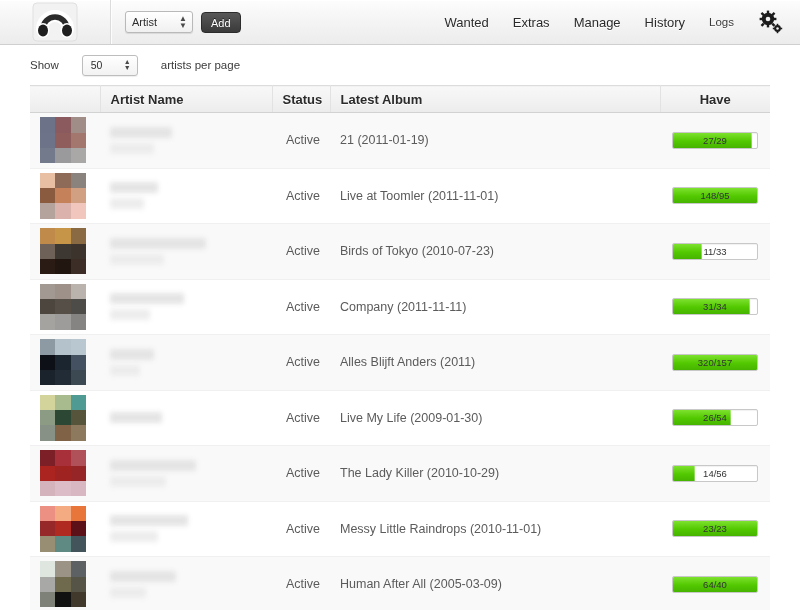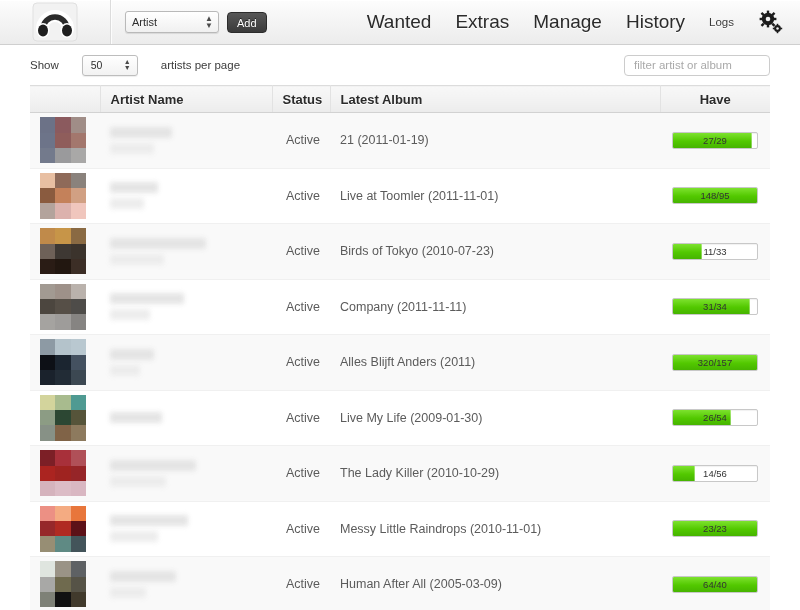--- a/index.html
+++ b/index.html
@@ -78,21 +78,21 @@
     position: relative;
     height: 20px;
     min-width: 52px;
     border: 1px solid #b9b9b9;
     border-radius: 3px;
     background: linear-gradient(to bottom, #ffffff 0%, #f0f0f0 100%);
     font-size: 11px;
     color: #2e2e2e;
     display: flex;
     align-items: center;
-    padding: 0 34px 0 6px;
+    padding: 0 8px 0 6px;
     box-shadow: 0 1px 1px rgba(0,0,0,0.10);
   }
   .select-box .arrows {
     position: absolute;
     right: 5px;
     top: 50%;
     transform: translateY(-50%);
     font-size: 8px;
     line-height: 7px;
     color: #4a4a4a;
@@ -114,21 +114,21 @@
   .nav {
     margin-left: auto;
     display: flex;
     align-items: center;
     gap: 24px;
     padding-right: 16px;
   }
   .nav a {
     text-decoration: none;
     color: #2b2b2b;
-    font-size: 19px;
+    font-size: 13px;
     text-shadow: 0 1px 0 #fff;
     white-space: nowrap;
   }
   .nav a.small {
     font-size: 11.5px;
     color: #3b3b3b;
   }
   .gear-wrap {
     width: 26px;
     height: 26px;
@@ -355,23 +355,20 @@
 <div class="controls">
   <div class="show-wrap">
     <span>Show</span>
     <div class="show-select">
       <span>50</span>
       <span class="arrows">▲<br>▼</span>
     </div>
     <span>artists per page</span>
   </div>
 
-  <div class="filter-box">
-    <input type="text" placeholder="filter artist or album" style="">
-  </div>
 </div>
 
 <div class="table-area">
   <table class="grid">
     <colgroup>
       <col class="c-art">
         <col class="c-name">
         <col class="c-stat">
         <col class="c-album">
         <col class="c-have">

